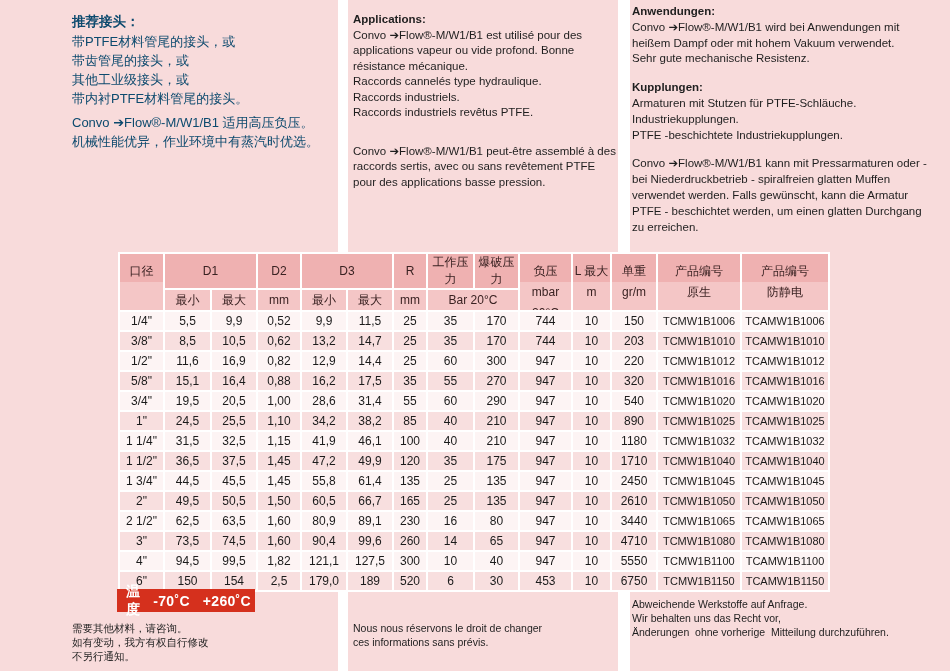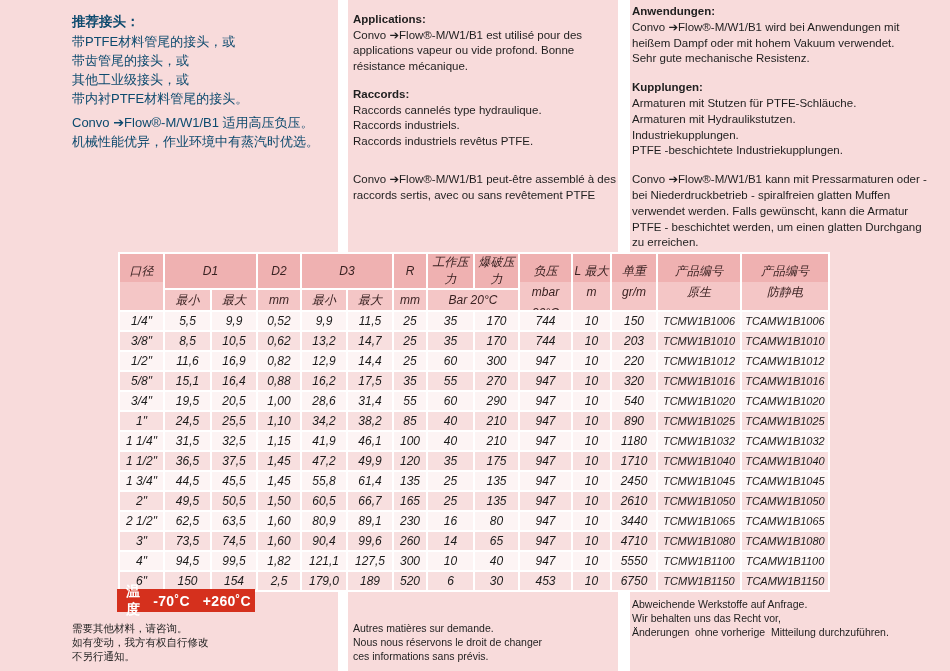--- a/index.html
+++ b/index.html
@@ -25,21 +25,21 @@
   .blk-title{font-weight:bold;}
   .mt1{margin-top:13px;}
   .mt2{margin-top:23px;}
 
   .footer{position:absolute;font-size:10.5px;line-height:14px;color:#1e1e1e;}
   #footer-cn{left:72px;top:621px;}
   #footer-fr{left:353px;top:621px;}
   #footer-de{left:632px;top:597px;}
 
   
-  #table-wrap{position:absolute;left:118px;top:252px;background:#0f766e;font-style:italic;}
+  #table-wrap{position:absolute;left:118px;top:252px;background:#0f766e;}
   table{border-collapse:separate;border-spacing:2px;background:#ffffff;table-layout:fixed;}
   th,td{padding:0;text-align:center;vertical-align:middle;overflow:hidden;}
   thead th{font-weight:normal;font-size:12px;color:#3a2222;}
   .h1 th{height:20px;background:#efb1b1;}
   .h2 th{height:20px;background:#f4c6c6;}
   th.rspan{height:42px;background:linear-gradient(to bottom,#efb1b1 50%,#f4c6c6 50%);}
   th.rspan .t,th.rspan .b{height:21px;line-height:21px;}
   tbody td{height:18px;font-size:12px;color:#1b1b1b;line-height:18px;}
   tr.odd td{background:#fdf4f4;}
   tr.even td{background:#f8dfdf;}
@@ -74,43 +74,42 @@
     </div>
 </div>
 
 <div class="fr-content">
   <div class="blk-title">Applications:</div>
   <div>
       <div class="ln">Convo ➔Flow®-M/W1/B1 est utilisé pour des</div>
       <div class="ln">applications vapeur ou vide profond. Bonne</div>
       <div class="ln">résistance mécanique.</div>
     </div>
-  <div class="blk-title mt1">Raccords:</div>
   <div>
       <div class="ln">Raccords cannelés type hydraulique.</div>
       <div class="ln">Raccords industriels.</div>
       <div class="ln">Raccords industriels revêtus PTFE.</div>
     </div>
   <div class="mt2">
       <div class="ln">Convo ➔Flow®-M/W1/B1 peut-être assemblé à des</div>
       <div class="ln">raccords sertis, avec ou sans revêtement PTFE</div>
+      <div class="ln">pour des applications basse pression.</div>
     </div>
 </div>
 
 <div class="de-content">
   <div class="blk-title">Anwendungen:</div>
   <div>
       <div class="ln">Convo ➔Flow®-M/W1/B1 wird bei Anwendungen mit</div>
       <div class="ln">heißem Dampf oder mit hohem Vakuum verwendet.</div>
       <div class="ln">Sehr gute mechanische Resistenz.</div>
     </div>
   <div class="blk-title mt1">Kupplungen:</div>
   <div>
       <div class="ln">Armaturen mit Stutzen für PTFE-Schläuche.</div>
-      <div class="ln">Armaturen mit Hydraulikstutzen.</div>
       <div class="ln">Industriekupplungen.</div>
       <div class="ln">PTFE -beschichtete Industriekupplungen.</div>
     </div>
   <div class="mt1">
       <div class="ln">Convo ➔Flow®-M/W1/B1 kann mit Pressarmaturen oder -</div>
       <div class="ln">bei Niederdruckbetrieb - spiralfreien glatten Muffen</div>
       <div class="ln">verwendet werden. Falls gewünscht, kann die Armatur</div>
       <div class="ln">PTFE - beschichtet werden, um einen glatten Durchgang</div>
       <div class="ln">zu erreichen.</div>
     </div>
@@ -411,21 +410,20 @@
   <span>-70˚C</span>
   <span>+260˚C</span>
 </div>
 
 <div class="footer" id="footer-cn">
     <div class="ln">需要其他材料，请咨询。</div>
     <div class="ln">如有变动，我方有权自行修改</div>
     <div class="ln">不另行通知。</div>
   </div>
 <div class="footer" id="footer-fr">
-    <div class="ln">Autres matières sur demande.</div>
     <div class="ln">Nous nous réservons le droit de changer</div>
     <div class="ln">ces informations sans prévis.</div>
   </div>
 <div class="footer" id="footer-de">
     <div class="ln">Abweichende Werkstoffe auf Anfrage.</div>
     <div class="ln">Wir behalten uns das Recht vor,</div>
     <div class="ln">Änderungen  ohne vorherige  Mitteilung durchzuführen.</div>
   </div>
 
 </body></html>

